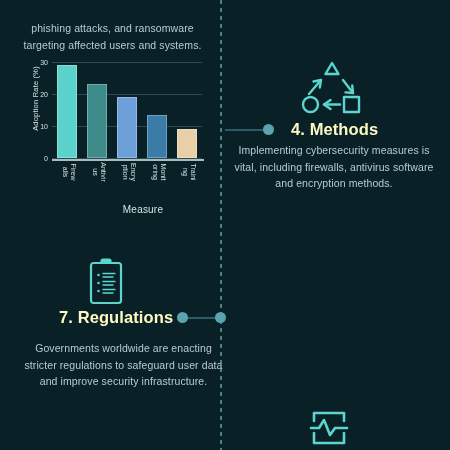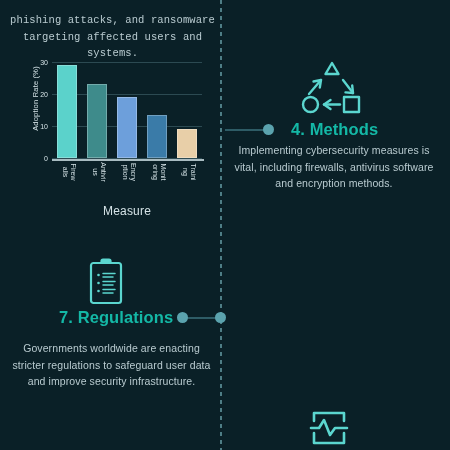--- a/index.html
+++ b/index.html
@@ -45,27 +45,27 @@
     text-align: center;
     font-size: 10.5px;
     line-height: 16.5px;
     color: #B9CBD0;
     letter-spacing: .1px;
   }
   .heading {
     position: absolute;
     font-size: 16.5px;
     font-weight: bold;
-    color: #14b8a6;
+    color: #fef9c3;
     letter-spacing: .1px;
     white-space: nowrap;
   }
 
   
-  #intro-paragraph { left: 10px; top: 12px; width: 205px; font-family: Liberation Mono, monospace; }
+  #intro-paragraph { left: 10px; top: 20px; width: 205px; }
 
   
   #chart-figure {
     position: absolute;
     left: 18px; top: 58px;
     width: 190px; height: 135px;
   }
   .y-axis-title {
     position: absolute;
     left: -28px; top: 36px;
@@ -134,24 +134,24 @@
     transform: rotate(90deg);
     transform-origin: 10px 10px;
     font-size: 7px;
     line-height: 8px;
     color: #D4E2E6;
     text-align: center;
     word-break: break-all;
   }
   .x-axis-title {
     position: absolute;
-    left: 34px; top: 146px;
+    left: 50px; top: 146px;
     width: 150px;
     text-align: center;
-    font-size: 12px;
+    font-size: 10px;
     color: #D4E2E6;
     letter-spacing: .2px;
   }
 
   
   .icon-box { position: absolute; }
 </style>
 </head>
 <body>
 
@@ -248,21 +248,21 @@
     <circle cx="11.5" cy="25" r="1.3" fill="#5BD6CF" stroke="none"></circle>
     <circle cx="11.5" cy="33" r="1.3" fill="#5BD6CF" stroke="none"></circle>
     <path d="M16 15.5 H28 M16 19 H26" stroke-width="1.5"></path>
     <path d="M16 23.5 H28 M16 27 H26" stroke-width="1.5"></path>
     <path d="M16 31.5 H28 M16 35 H26" stroke-width="1.5"></path>
   </svg>
 </div>
 
 <div class="heading" style="left:59px; top:308px;">7. Regulations</div>
 
-<div class="para" style="left:9px; top:340px; width:205px;">Governments worldwide are enacting stricter regulations to safeguard user data and improve security infrastructure.</div>
+<div class="para" style="left:21px; top:340px; width:205px;">Governments worldwide are enacting stricter regulations to safeguard user data and improve security infrastructure.</div>
 
 <div class="icon-box" style="left:308px; top:408px; width:42px; height:40px;">
   <svg viewBox="0 0 42 40" width="42" height="40" fill="none" stroke="#5BD6CF" stroke-width="2.6" stroke-linecap="round" stroke-linejoin="round">
     <path d="M6 13 V5 H36 V13"></path>
     <path d="M6 25 V35 H36 V25"></path>
     <path d="M3 20 H11 L16 12 L22 27 L27 20 H39"></path>
   </svg>
 </div>
 
 </body></html>

